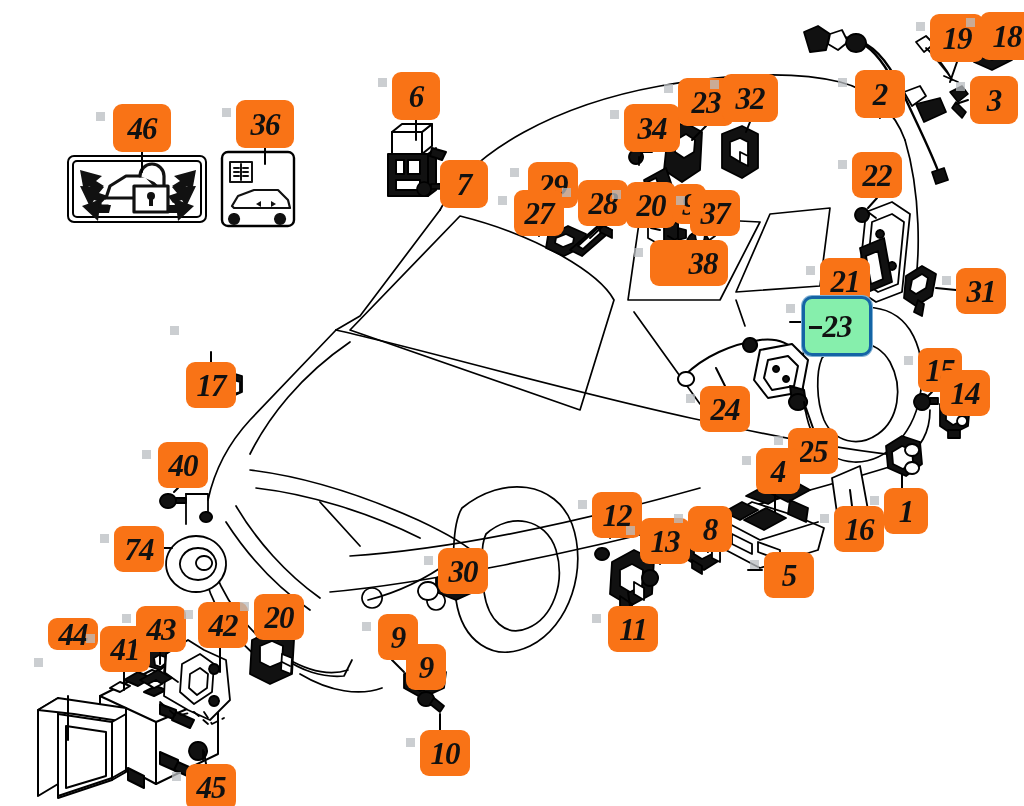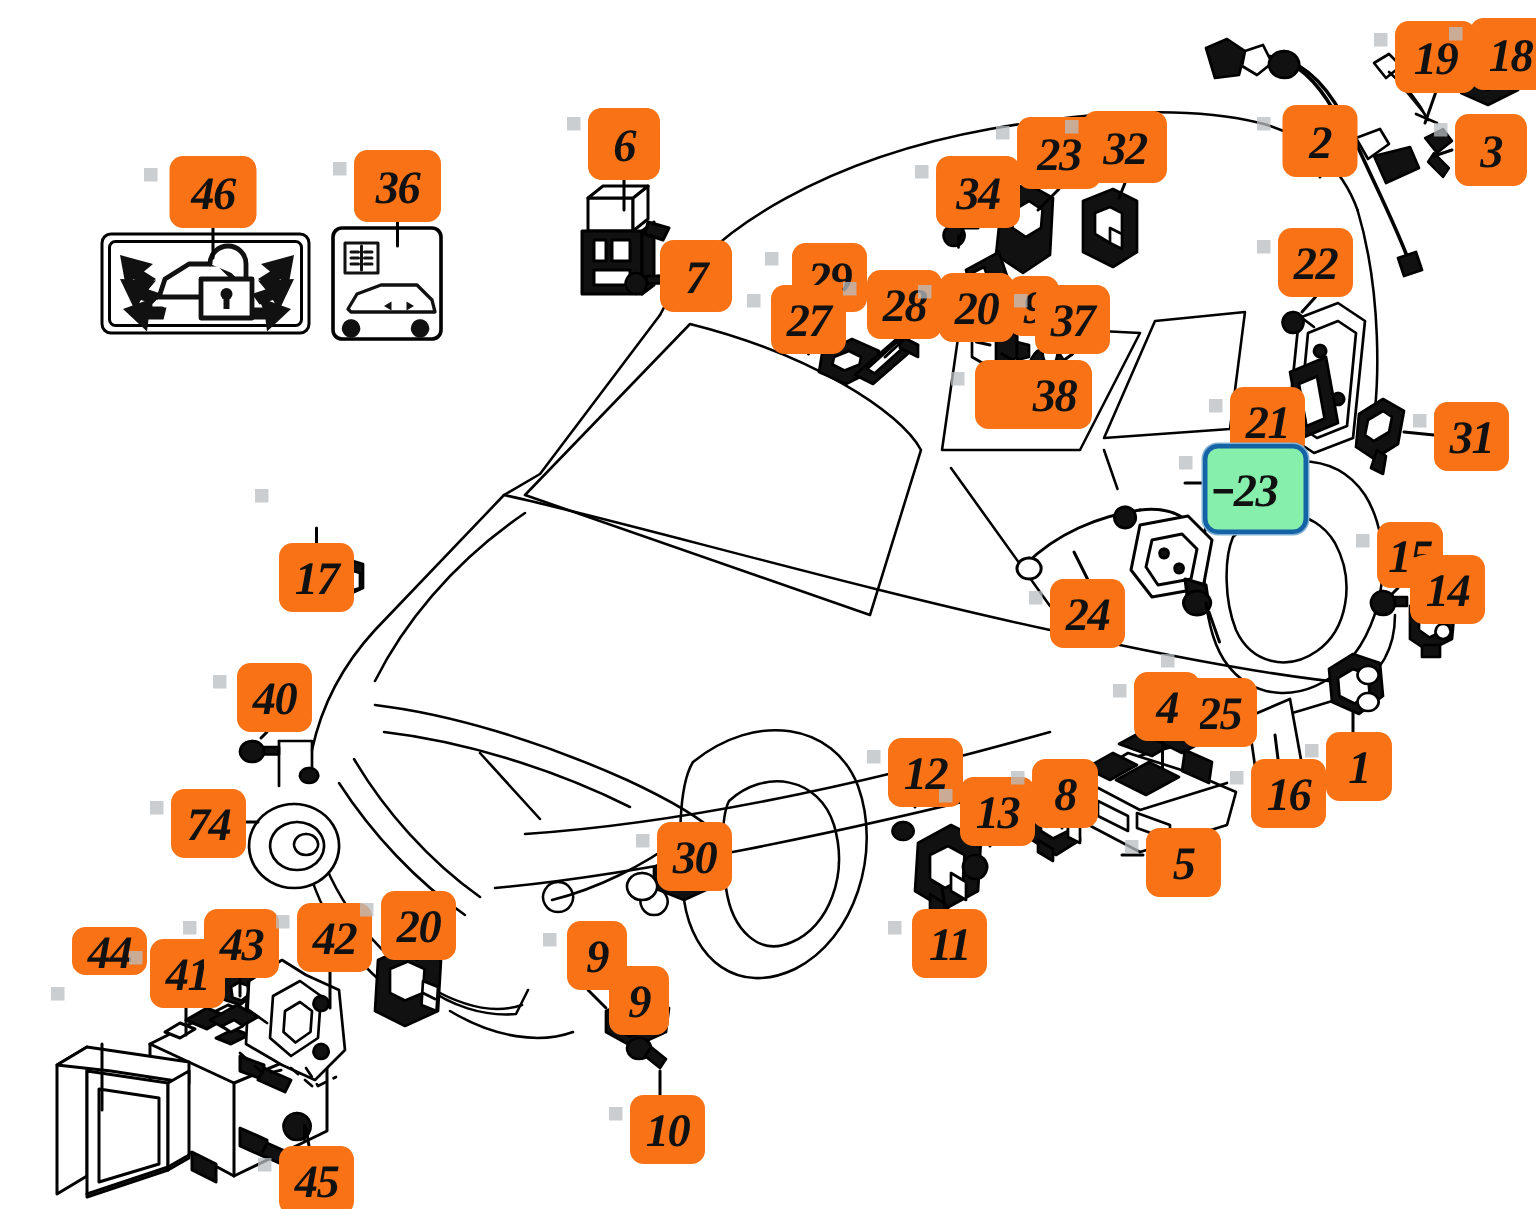--- a/index.html
+++ b/index.html
@@ -451,21 +451,21 @@
       <div class="callout num" style="left: 578px; top: 180px; width: 50px; height: 46px;">28</div>
       <div class="callout num" style="left: 626px; top: 182px; width: 50px; height: 46px;">20</div>
       <div class="callout num" style="left: 672px; top: 184px; width: 34px; height: 40px;">9</div>
       <div class="callout num" style="left: 690px; top: 190px; width: 50px; height: 46px;">37</div>
       <div class="callout num" style="left: 650px; top: 240px; width: 50px; height: 46px; padding-left: 28px;">38</div>
       <div class="callout num" style="left: 852px; top: 152px; width: 50px; height: 46px;">22</div>
       <div class="callout num" style="left: 820px; top: 258px; width: 50px; height: 46px;">21</div>
       <div class="callout num" style="left: 956px; top: 268px; width: 50px; height: 46px;">31</div>
       <div class="callout num sel" style="left: 802px; top: 296px; width: 64px; height: 54px;">23<span style="position: absolute; left: 4px; top: 50%; width: 13px; height: 3px; background: rgb(17, 17, 17);"></span></div>
       <div class="callout num" style="left: 700px; top: 386px; width: 50px; height: 46px;">24</div>
-      <div class="callout num" style="left: 788px; top: 428px; width: 50px; height: 46px; margin-top: 24px;">25</div>
+      <div class="callout num" style="left: 788px; top: 428px; width: 50px; height: 46px;">25</div>
       <div class="callout num" style="left: 918px; top: 348px; width: 44px; height: 44px;">15</div>
       <div class="callout num" style="left: 940px; top: 370px; width: 50px; height: 46px;">14</div>
       <div class="callout num" style="left: 186px; top: 318px; width: 50px; height: 46px; margin-top: 44px;">17</div>
       <div class="callout num" style="left: 158px; top: 442px; width: 50px; height: 46px;">40</div>
       <div class="callout num" style="left: 114px; top: 526px; width: 50px; height: 46px;">74</div>
       <div class="callout num" style="left: 438px; top: 548px; width: 50px; height: 46px;">30</div>
       <div class="callout num" style="left: 378px; top: 614px; width: 40px; height: 46px;">9</div>
       <div class="callout num" style="left: 406px; top: 644px; width: 40px; height: 46px;">9</div>
       <div class="callout num" style="left: 420px; top: 730px; width: 50px; height: 46px;">10</div>
       <div class="callout num" style="left: 592px; top: 492px; width: 50px; height: 46px;">12</div>

